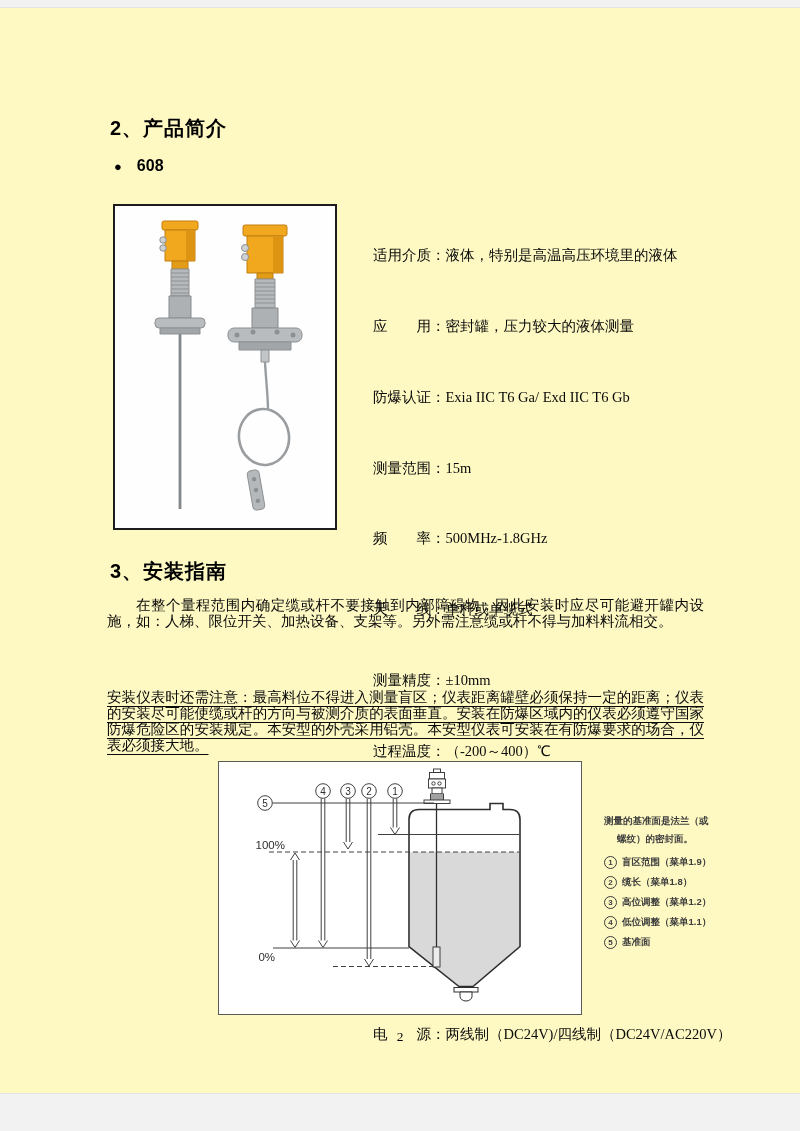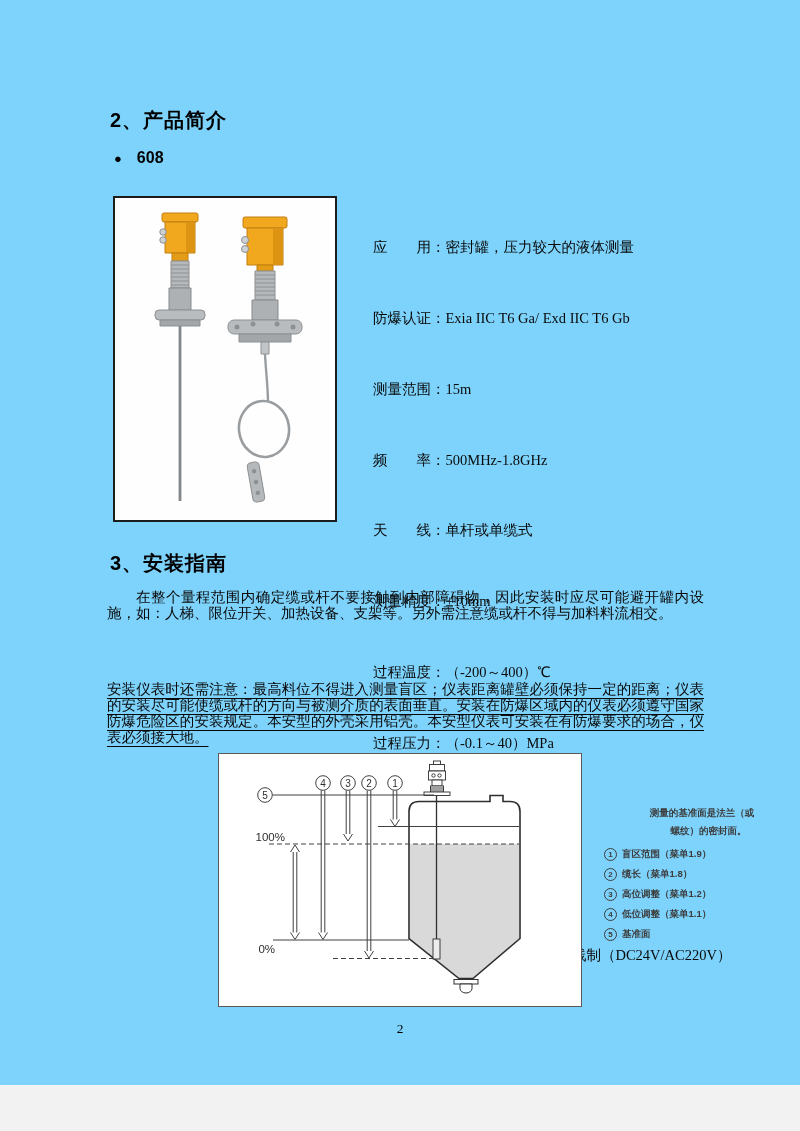--- a/index.html
+++ b/index.html
@@ -1,16 +1,16 @@
 <!DOCTYPE html>
 <html><head>
 <meta charset="utf-8">
 <style>
   html,body{margin:0;padding:0;background:#f2f2f2;}
-  .page{position:relative;width:800px;height:1085px;background:#7dd3fc;margin:0 auto;
+  .page{position:relative;width:800px;height:1085px;background:#fef9c3;margin:8px auto;
         font-family:"Liberation Serif",serif;color:#000;overflow:hidden;outline:1px solid #e3e3e3;}
 
   .sec-title{position:absolute;left:110px;font-family:"Liberation Sans",sans-serif;
              font-weight:bold;font-size:20px;letter-spacing:1px;color:#000;}
   #sec2-title{top:107px;}
   #sec3-title{top:550px;}
 
   .bullet-row{position:absolute;left:114px;top:149px;font-family:"Liberation Sans",sans-serif;
               font-weight:bold;font-size:16px;display:flex;align-items:center;}
   .bullet-dot{font-size:13px;margin-right:15px;line-height:1;}
@@ -25,21 +25,21 @@
         text-align:justify;color:#0a0a0a;}
   #para1{top:589px;text-indent:2em;}
   #para2{top:681px;text-decoration:underline;text-underline-offset:4px;}
 
   .diagram-box{position:absolute;left:218px;top:753px;width:362px;height:252px;
                border:1px solid #595959;background:#fff;box-sizing:content-box;}
 
   .legend{position:absolute;left:604px;top:804px;width:196px;
           font-family:"Liberation Sans",sans-serif;font-weight:bold;
           font-size:9.5px;color:#3c3c3c;}
-  .legend-title{line-height:18px;margin-bottom:8px;text-align:center;}
+  .legend-title{line-height:18px;margin-bottom:8px;}
   .legend-title .l2{padding-left:13px;}
   .legend-item{display:flex;align-items:center;margin-bottom:7px;}
   .legend-num{display:inline-flex;width:11px;height:11px;border:1px solid #3c3c3c;
               border-radius:50%;align-items:center;justify-content:center;
               font-size:8px;margin-right:5px;flex:none;line-height:1;}
 
   .page-num{position:absolute;left:0;right:0;top:1021px;text-align:center;font-size:13.5px;}
 </style>
 </head>
 <body>
@@ -95,20 +95,21 @@
           <rect x="135" y="264" width="12" height="40" rx="4" fill="#b6b9bb" stroke="#8d9092"></rect>
           <circle cx="141" cy="273" r="2.2" fill="#8d9092"></circle>
           <circle cx="141" cy="284" r="2.2" fill="#8d9092"></circle>
           <circle cx="141" cy="295" r="2.2" fill="#8d9092"></circle>
         </g>
       </g>
     </svg>
   </div>
 
   <div class="specs">
+    <div>适用介质：液体，特别是高温高压环境里的液体</div>
     <div>应　　用：密封罐，压力较大的液体测量</div>
     <div>防爆认证：Exia IIC T6 Ga/ Exd IIC T6 Gb</div>
     <div>测量范围：15m</div>
     <div>频　　率：500MHz-1.8GHz</div>
     <div>天　　线：单杆或单缆式</div>
     <div>测量精度：±10mm</div>
     <div>过程温度：（-200～400）℃</div>
     <div>过程压力：（-0.1～40）MPa</div>
     <div>信号输出：（4～20）mA/HART</div>
     <div>现场显示：四位 LCD　 可编程</div>

